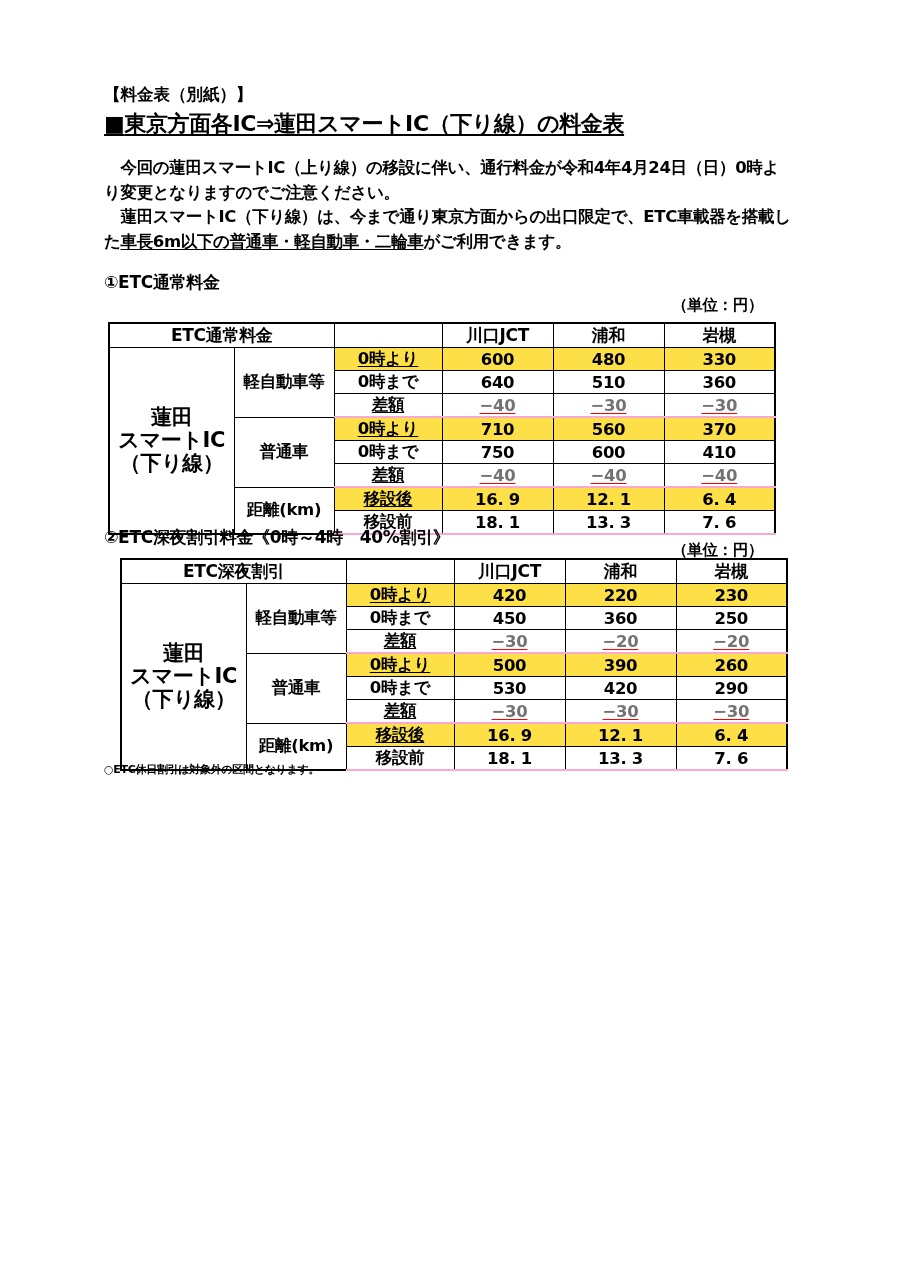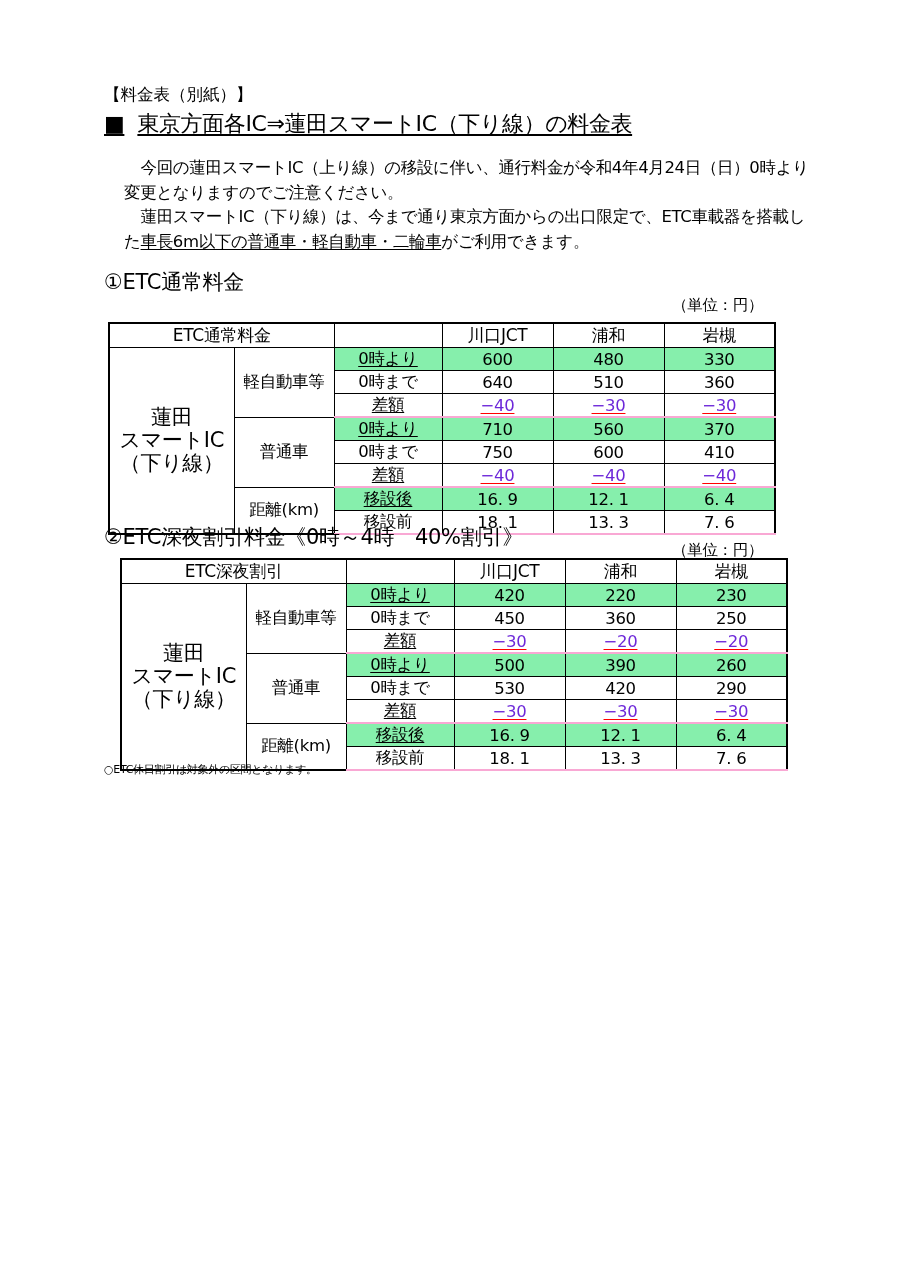--- a/index.html
+++ b/index.html
@@ -15,20 +15,21 @@
     font-family: "DejaVu Sans", "Liberation Sans", sans-serif;
     color: #000000;
     -webkit-font-smoothing: none;
   }
   .page {
     position: absolute;
     left: 0; top: 0;
     width: 905px;
     height: 1280px;
     overflow: hidden;
+    font-weight: bold;
   }
 
   
   .doc-tag {
     position: absolute;
     left: 104px;
     top: 85px;
     font-size: 16.5px;
     line-height: 20px;
     letter-spacing: 0px;
@@ -40,54 +41,52 @@
     top: 110px;
     font-size: 22px;
     line-height: 28px;
     white-space: nowrap;
     letter-spacing: -0.4px;
   }
   .doc-title .tl-text {
     text-decoration: underline;
     text-underline-offset: 3px;
     text-decoration-thickness: 1.5px;
-    margin-left: 13px;
   }
   .doc-title .tl-bullet {
     text-decoration: underline;
     text-underline-offset: 3px;
     text-decoration-thickness: 1.5px;
   }
 
   
   .intro {
     position: absolute;
     left: 104px;
     top: 156px;
     width: 690px;
     font-size: 16.5px;
     line-height: 24.5px;
     letter-spacing: -0.35px;
-    margin-left: 20px;
   }
   .intro p {
     margin: 0;
     text-indent: 1em;
   }
   .intro .u {
     text-decoration: underline;
     text-underline-offset: 2px;
     text-decoration-thickness: 1px;
   }
 
   
   .sec-title {
     position: absolute;
     left: 104px;
-    font-size: 21px;
+    font-size: 17px;
     line-height: 20px;
     white-space: nowrap;
     letter-spacing: -0.3px;
   }
   .unit-label {
     position: absolute;
     font-size: 15.5px;
     line-height: 18px;
     white-space: nowrap;
     letter-spacing: -0.3px;
@@ -150,34 +149,34 @@
   }
 
   
   tr.grp-end > td {
     border-bottom: 2px solid #f9a8d4;
   }
 
   
   tr.hl > td.time,
   tr.hl > td.val {
-    background: #86efac;
+    background: #fde047;
     margin-top: 19px;
   }
 
   
   td.time .ul {
     text-decoration: underline;
     text-underline-offset: 2px;
     text-decoration-thickness: 1px;
   }
 
   
   td.val.neg {
-    color: #6d28d9;
+    color: #737373;
   }
   td.val.neg .ul-red {
     text-decoration: underline;
     text-underline-offset: 2px;
     text-decoration-thickness: 1px;
     text-decoration-color: #ff0000;
   }
 
   
   td.time {

